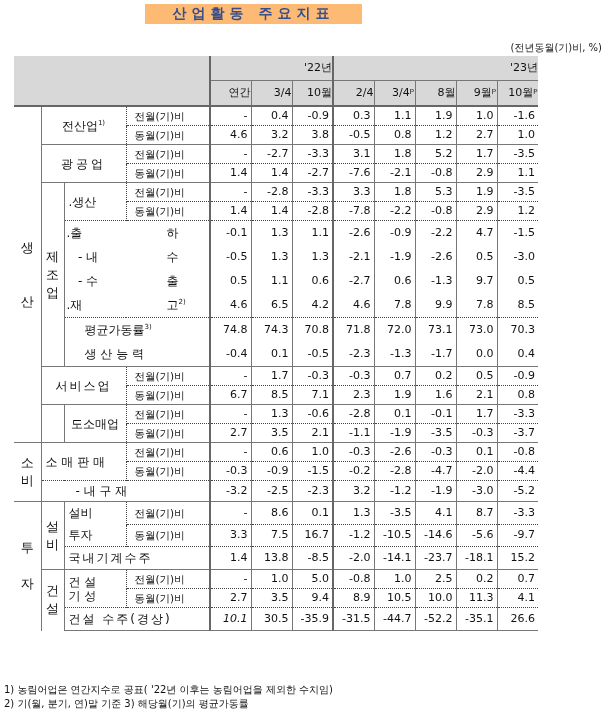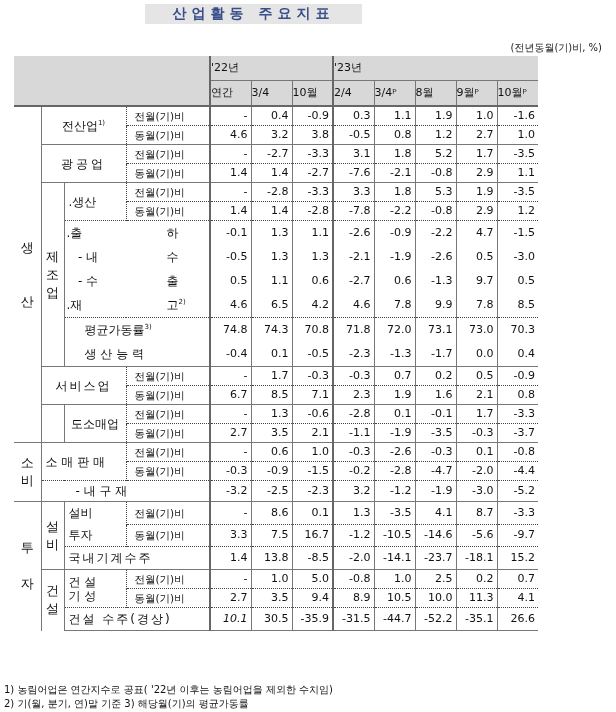--- a/index.html
+++ b/index.html
@@ -1,22 +1,22 @@
 <!DOCTYPE html>
 <html><head>
 <meta charset="utf-8">
 <style>
   html,body{margin:0;padding:0;background:#fff;}
   body{width:616px;height:712px;position:relative;overflow:hidden;font-family:"DejaVu Sans","Liberation Sans",sans-serif;color:#111;}
-  .title-box{position:absolute;left:145px;top:4px;width:217px;height:20px;background:#e5e5e5;display:flex;align-items:center;justify-content:center;}
+  .title-box{position:absolute;left:145px;top:4px;width:217px;height:20px;background:#fdba74;display:flex;align-items:center;justify-content:center;}
   .title-box span{font-size:14px;font-weight:bold;color:#3a4f8a;letter-spacing:5px;}
   .unit{position:absolute;right:14px;top:41px;font-size:10px;color:#222;}
   table{position:absolute;left:14px;top:56px;border-collapse:collapse;table-layout:fixed;font-size:11px;}
   td{padding:0;height:18px;line-height:18px;white-space:nowrap;overflow:visible;}
-  .hdr td{background:#d8d8d8;text-align:left;height:24px;line-height:24px;font-size:11px;}
+  .hdr td{background:#d8d8d8;text-align:right;height:24px;line-height:24px;font-size:11px;}
   .num{text-align:right;padding-right:3px;border-left:1px solid #777;}
   .thickL{border-left:2px solid #666 !important;}
   .thickT td{border-top:2px solid #666;}
   .solidT td{border-top:1px solid #777;}
   .dotT td{border-top:1px dotted #444;}
   .sub{font-size:10.5px;padding-left:8px;border-left:1px dotted #444;}
   .vlab{text-align:center;font-size:12px;}
   .bl{border-left:1px solid #777;}
   .lab{font-size:12px;}
   .footnote{position:absolute;left:4px;font-size:10px;color:#111;}

